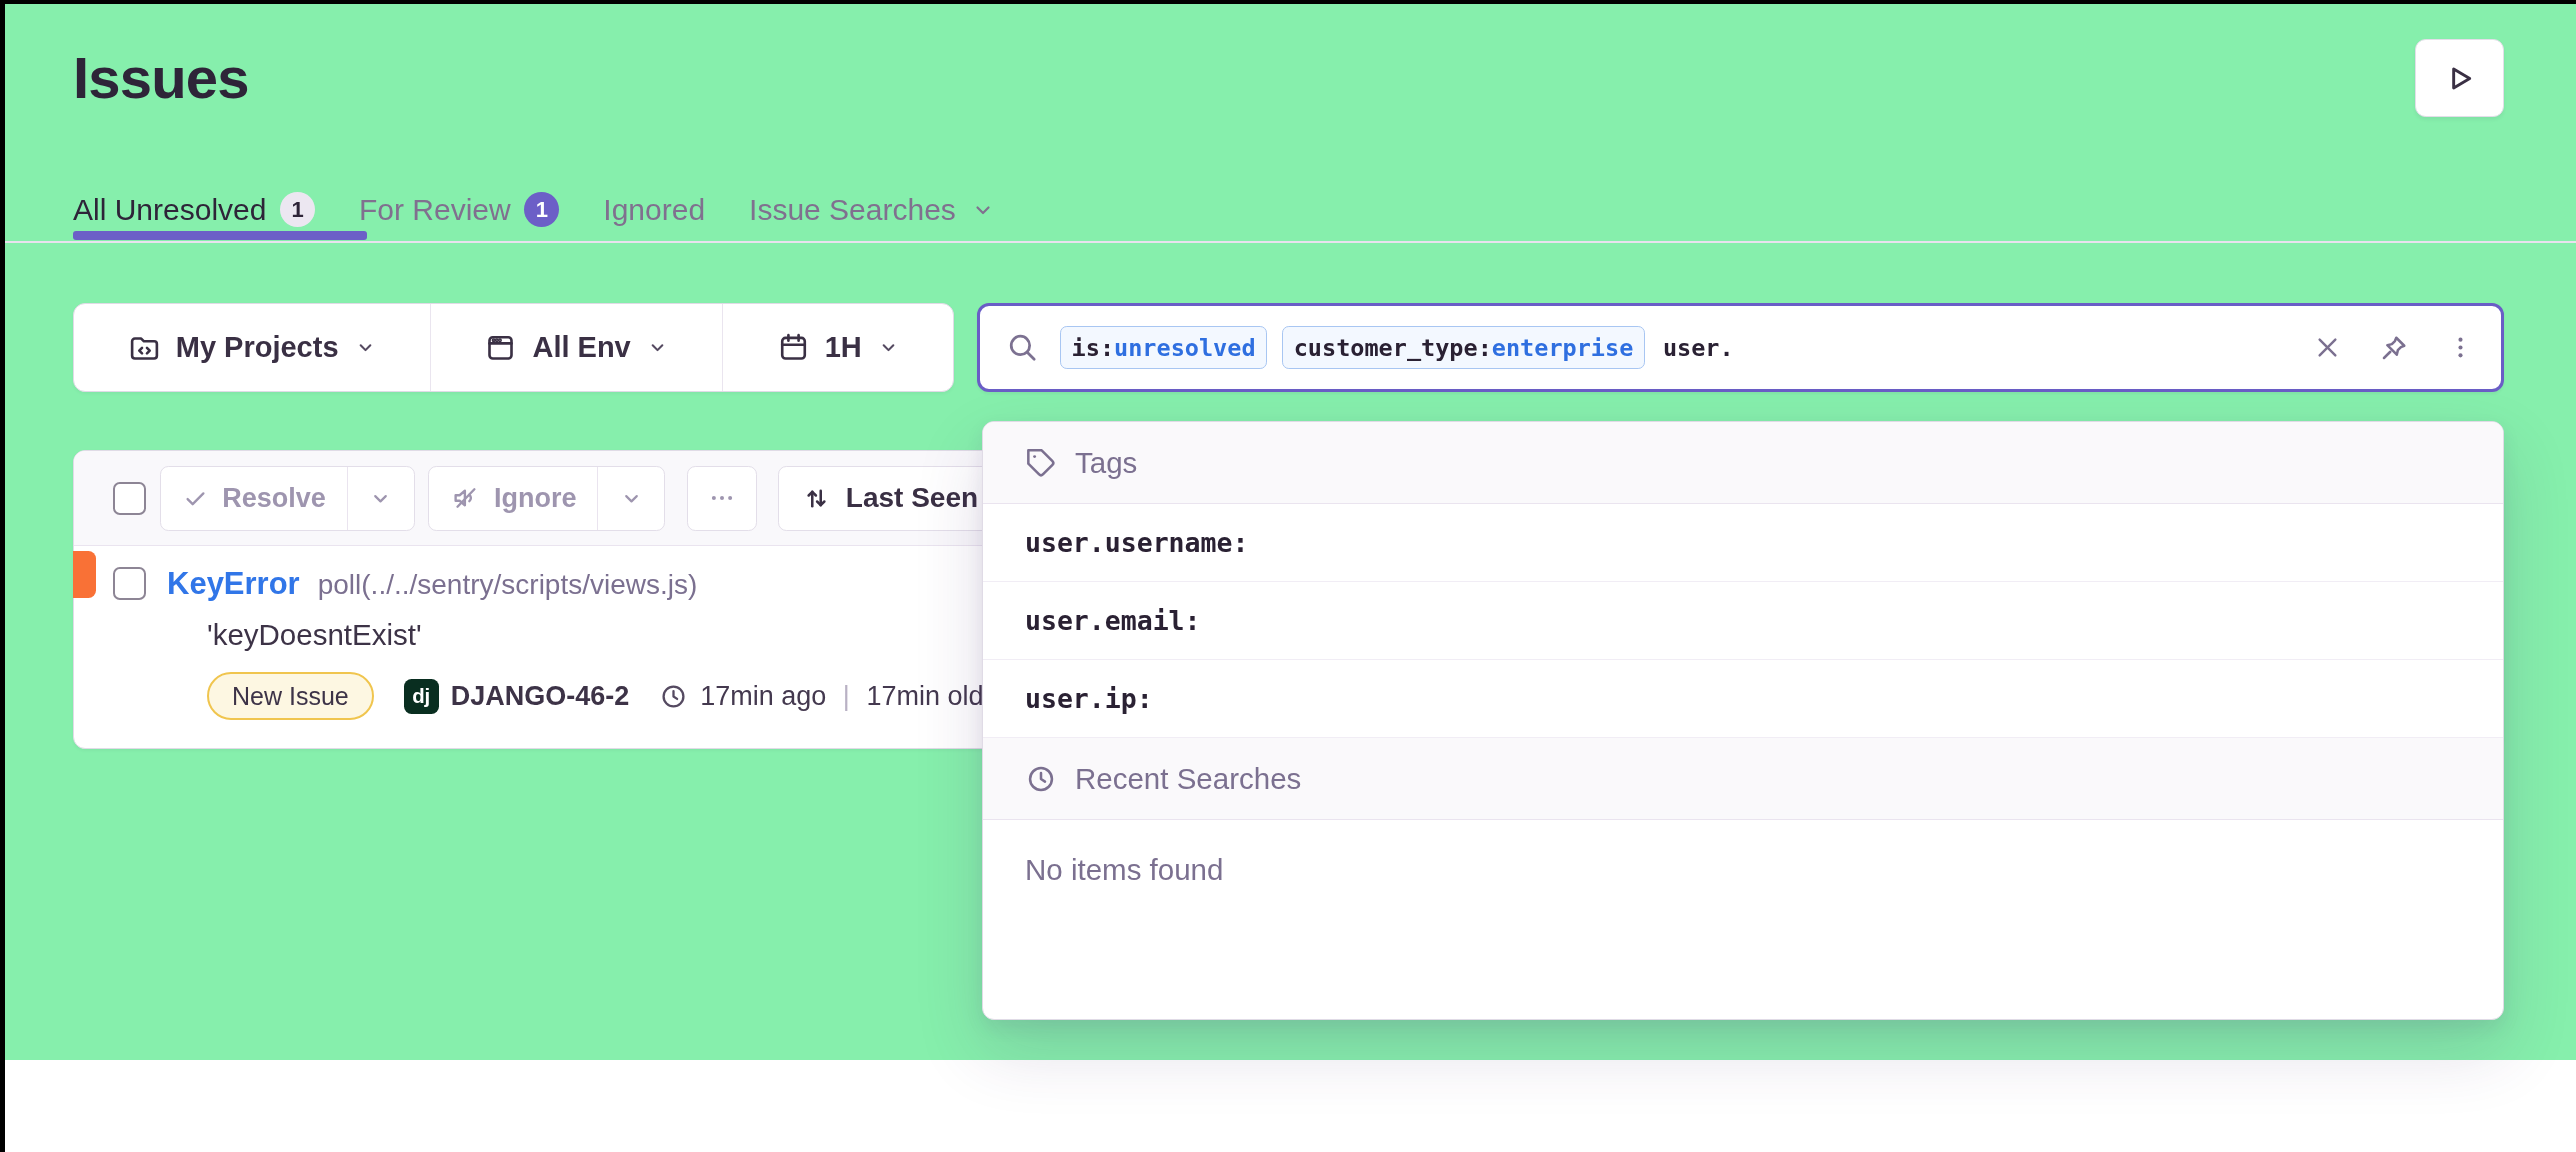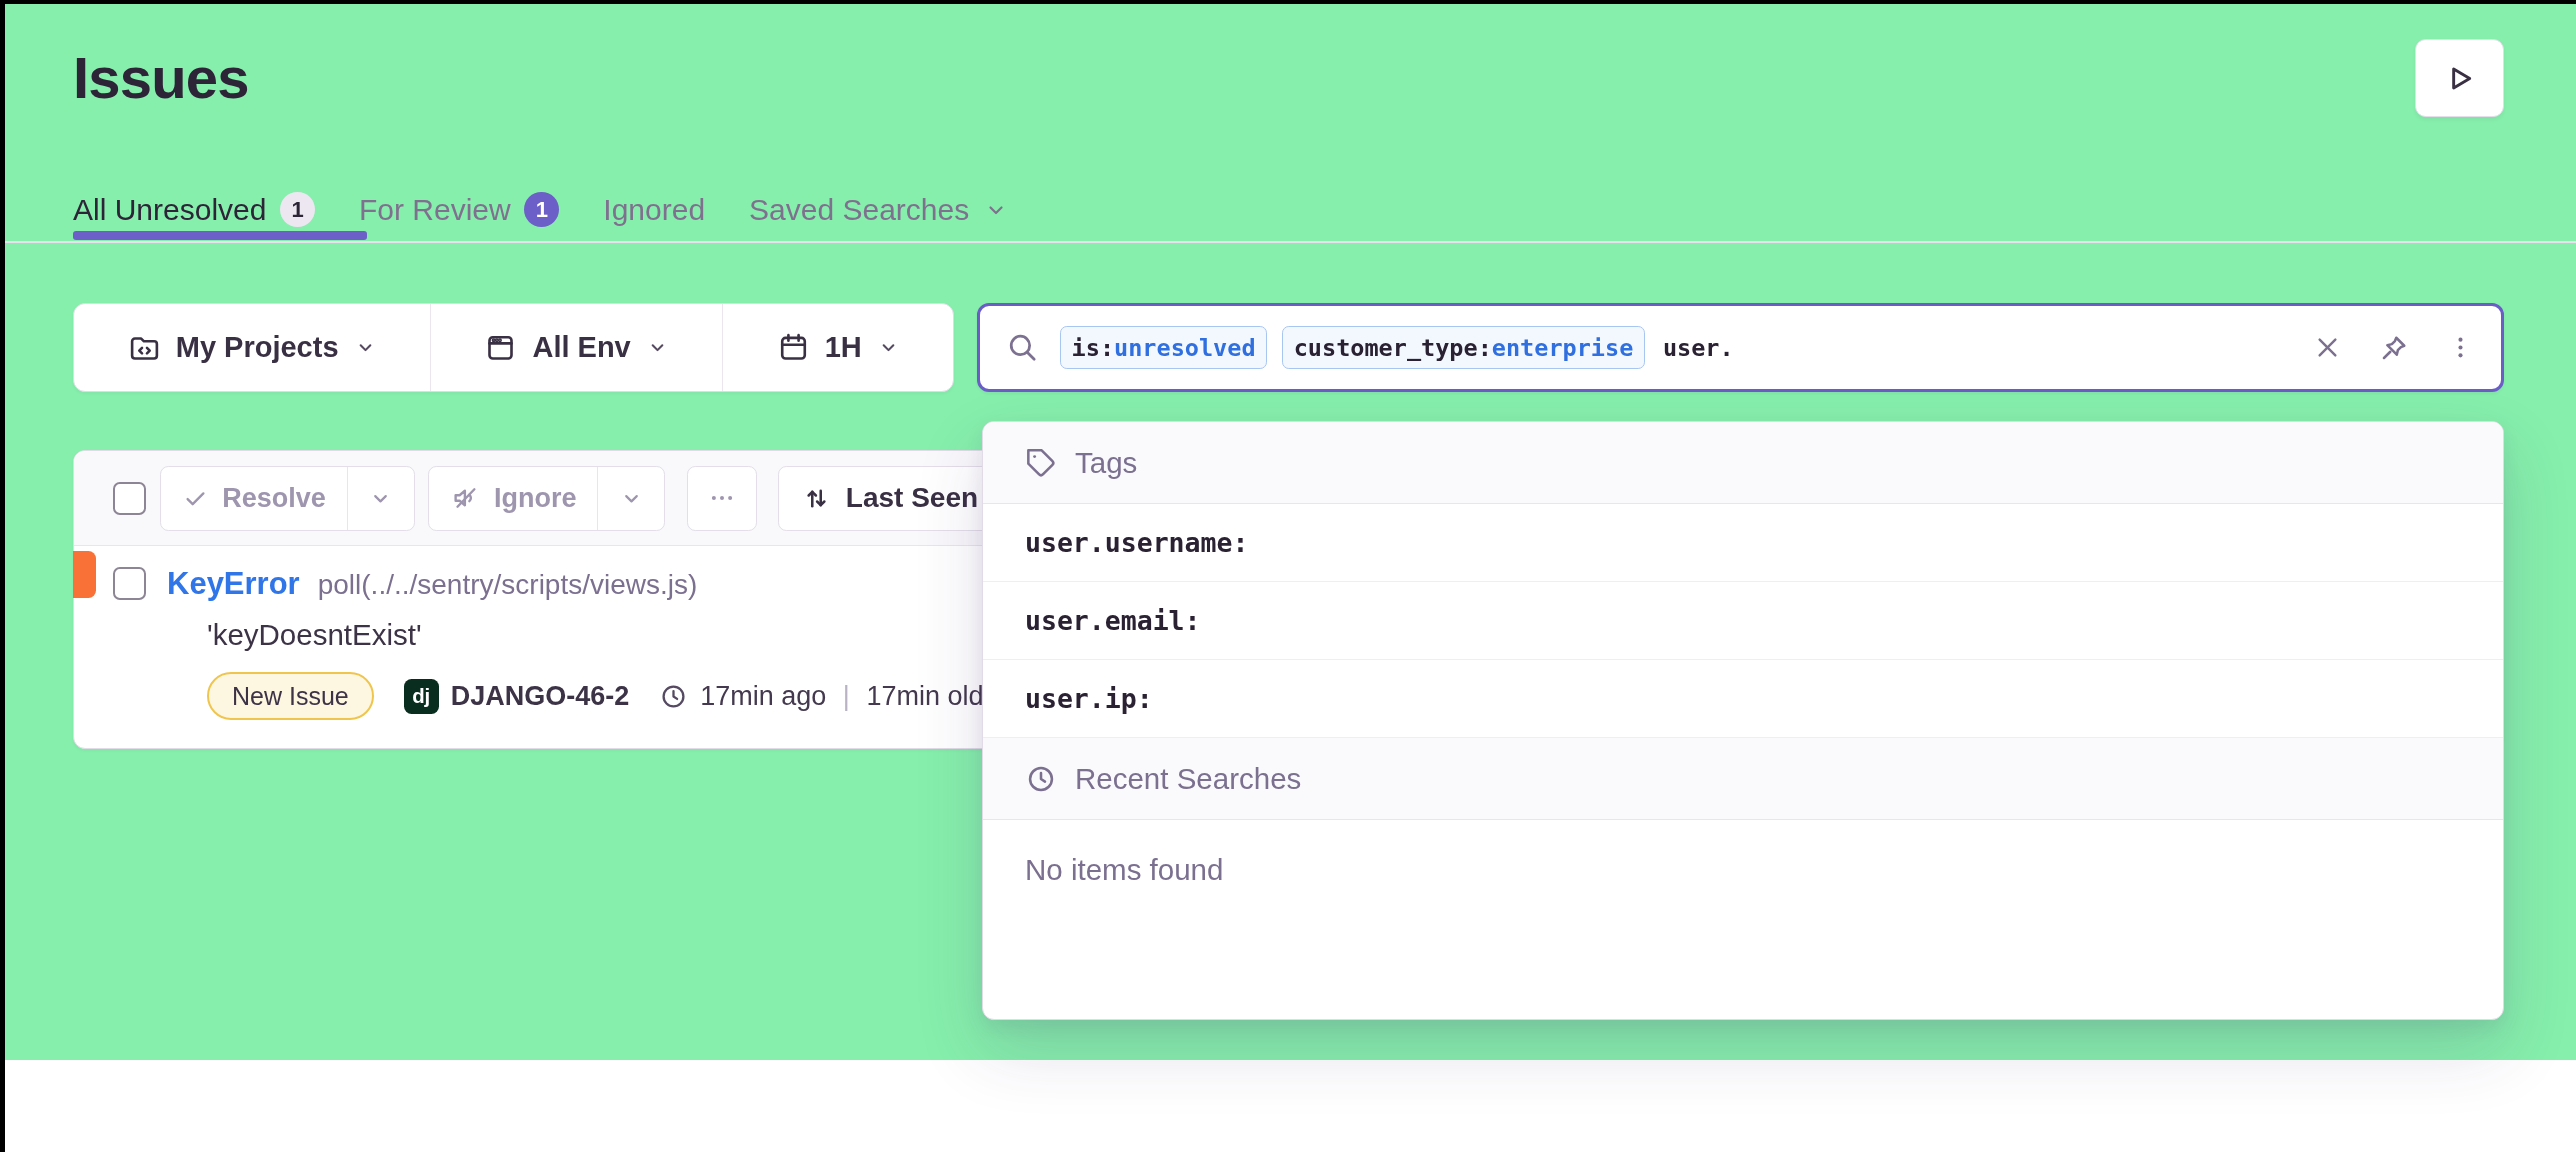--- a/index.html
+++ b/index.html
@@ -164,21 +164,21 @@
       <span class="tab-badge">1</span>
     </div>
     <div class="tab">
       <span>For Review</span>
       <span class="tab-badge purple">1</span>
     </div>
     <div class="tab">
       <span>Ignored</span>
     </div>
     <div class="tab">
-      <span>Saved Searches</span>
+      <span>Issue Searches</span>
       <span class="tab-chevron">
         <svg width="24" height="24" viewBox="0 0 24 24" fill="none" stroke="currentColor" stroke-width="2.2" stroke-linecap="round" stroke-linejoin="round">
             <path d="M6.5 9.5L12 15l5.5-5.5"></path>
           </svg>
       </span>
     </div>
   </div>
   <div class="tabs-underline"></div>
   <div class="tabs-border"></div>
 

